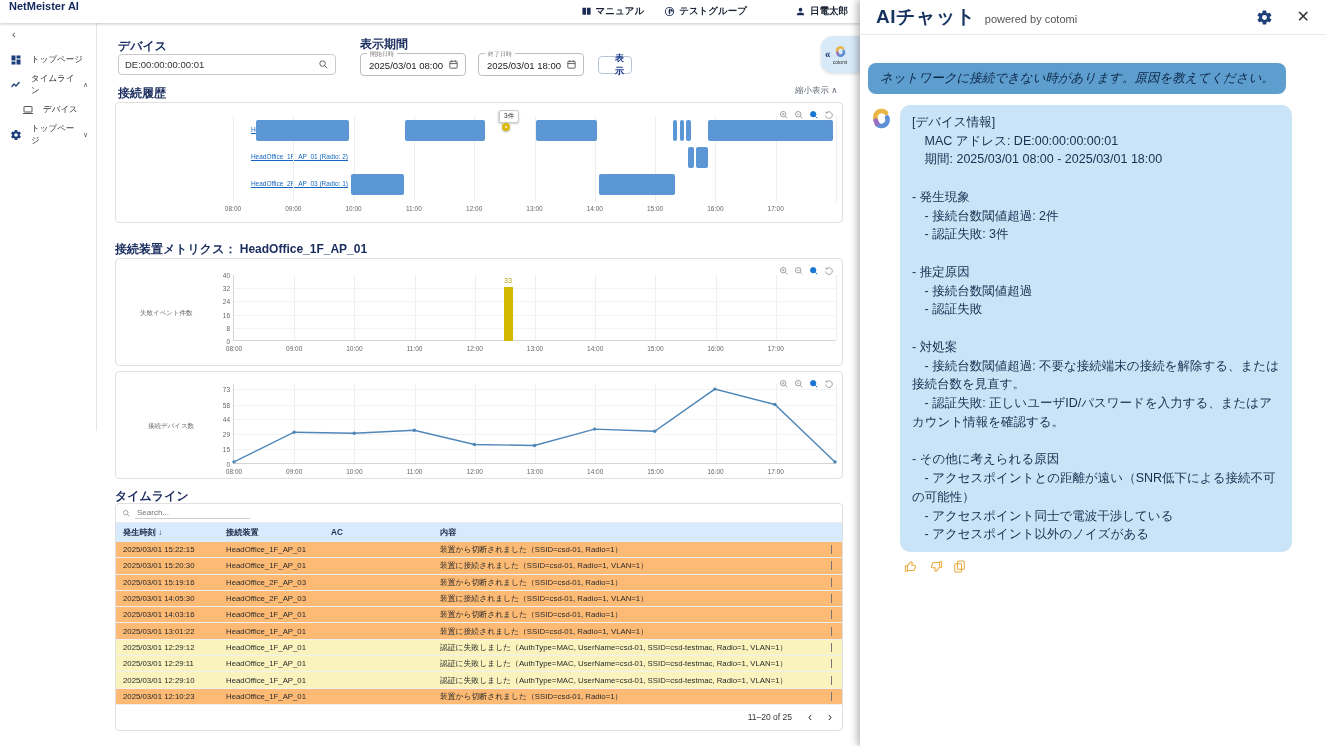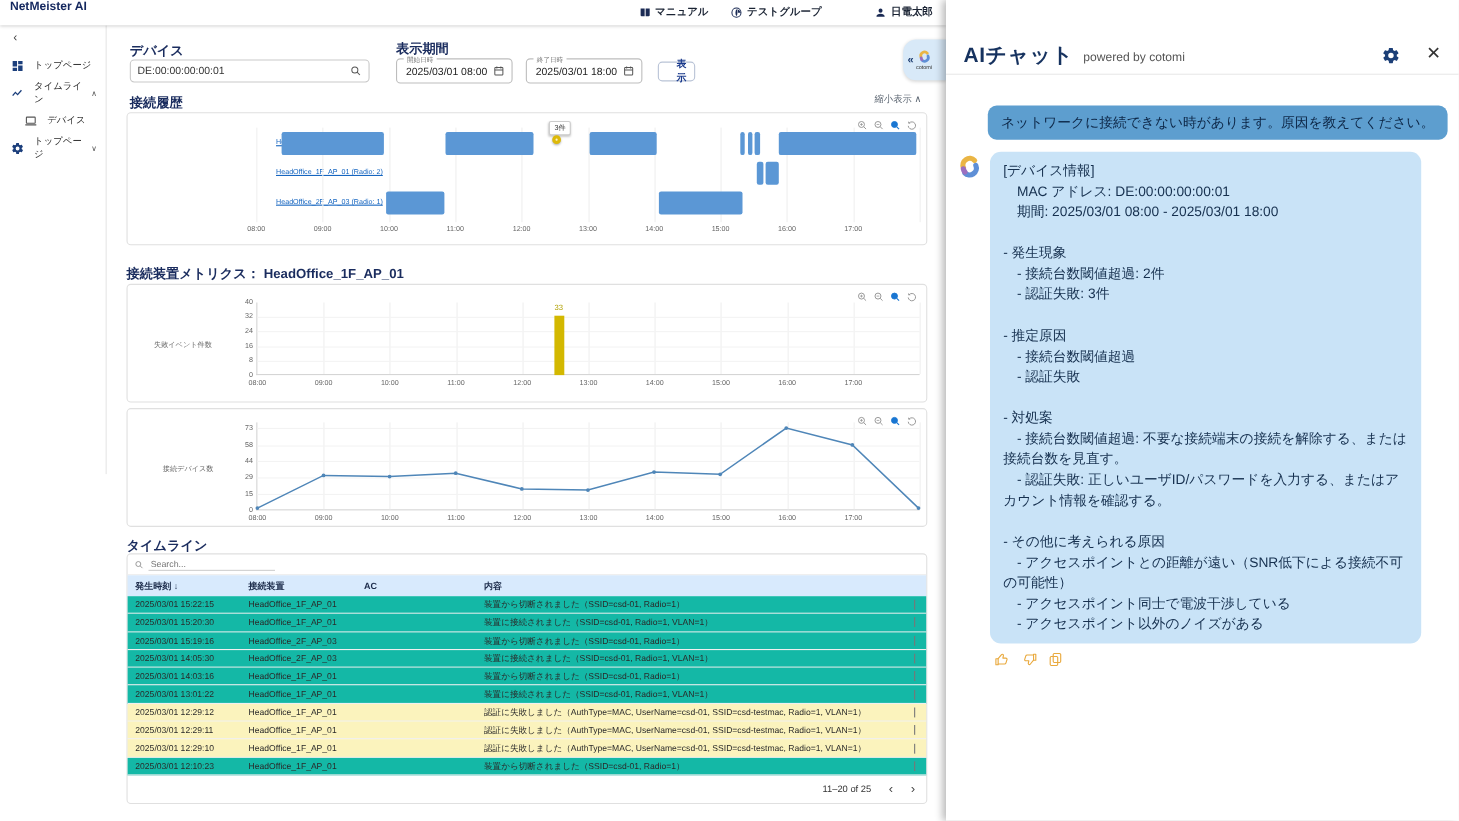--- a/index.html
+++ b/index.html
@@ -87,45 +87,45 @@
   .hline{position:absolute;left:0;right:0;height:1px;background:#f3f3f3;}
 
   
   .search-row{display:flex;align-items:center;height:19px;border-bottom:1px solid #ececec;padding-left:6px;gap:4px;}
   .search-row input{border:0;border-bottom:1px solid #cfcfcf;outline:0;width:115px;font-size:8px;color:#333;
     font-family:inherit;padding:1px 2px;}
   .thead{display:grid;grid-template-columns:103px 105px 109px 1fr 26px;background:#d8eafd;height:19px;
     align-items:center;font-size:8.2px;font-weight:bold;color:#1c2b4a;}
   .thead div{padding-left:7px;}
   .trow{display:grid;grid-template-columns:103px 105px 109px 1fr 26px;height:16.3px;align-items:center;
-    font-size:7.8px;color:#2a2a2a;border-bottom:1px solid #f0f0f0;background:#14b8a6;}
+    font-size:7.8px;color:#2a2a2a;border-bottom:1px solid #f0f0f0;background:#fdba74;}
   .trow div{padding-left:7px;white-space:nowrap;overflow:hidden;}
   .trow.hl{background:#fbf3bd;}
   .rchev{width:5px;height:5px;border-right:1.2px solid #777;border-bottom:1.2px solid #777;
     transform:rotate(45deg);margin-left:8px;cursor:pointer;}
   .pag{display:flex;align-items:center;justify-content:flex-end;height:25px;font-size:8.5px;color:#333;
     padding-right:10px;gap:16px;}
   .pag .arrow{font-size:12px;color:#444;cursor:pointer;line-height:1;}
 
   
   .chat{position:absolute;left:860px;top:0;width:466px;height:746px;background:#fff;
     box-shadow:-3px 0 7px rgba(0,0,0,.28);z-index:10;}
-  .chat-header{height:35px;display:flex;align-items:center;border-bottom:1px solid #e9e9e9;padding:0 16px;margin-top:33px;}
+  .chat-header{height:35px;display:flex;align-items:center;border-bottom:1px solid #e9e9e9;padding:0 16px;}
   .chat-title{font-size:19px;font-weight:bold;color:#16325f;letter-spacing:.5px;}
   .chat-sub{font-size:11px;color:#555;margin-left:9px;padding-top:4px;}
   .chat-gear{margin-left:auto;width:17px;height:17px;cursor:pointer;}
   .chat-gear svg{width:17px;height:17px;fill:#1c3f77;}
   .chat-close{margin-left:24px;font-size:16px;color:#333;cursor:pointer;line-height:1;}
   .chat-body{padding:28px 10px 0 8px;}
   .msg-row{display:flex;margin-bottom:11px;align-items:flex-start;}
   .avatar{width:27px;height:27px;margin-right:5px;flex:0 0 auto;}
   .avatar svg{width:27px;height:27px;}
   .bubble{border-radius:10px;padding:8px 12px;font-size:12.5px;line-height:1.5;color:#16304f;white-space:pre-wrap;}
   .msg-bot .bubble{background:#c9e3f7;max-width:392px;}
-  .msg-user{justify-content:flex-end;}
+  .msg-user{font-style:italic;}
   .msg-user .bubble{background:#5d9ecf;color:#0d2747;border-radius:8px;padding:6px 12px;max-width:440px;}
   .feedback{display:flex;gap:9px;margin:-4px 0 10px 36px;}
   .fb{width:15px;height:15px;cursor:pointer;}
   .fb svg{width:15px;height:15px;stroke:#e9a93d;fill:none;stroke-width:1.5;stroke-linejoin:round;stroke-linecap:round;}
 </style>
 </head>
 <body>
 
 <div class="topbar">
   <span class="brand">NetMeister AI</span>

